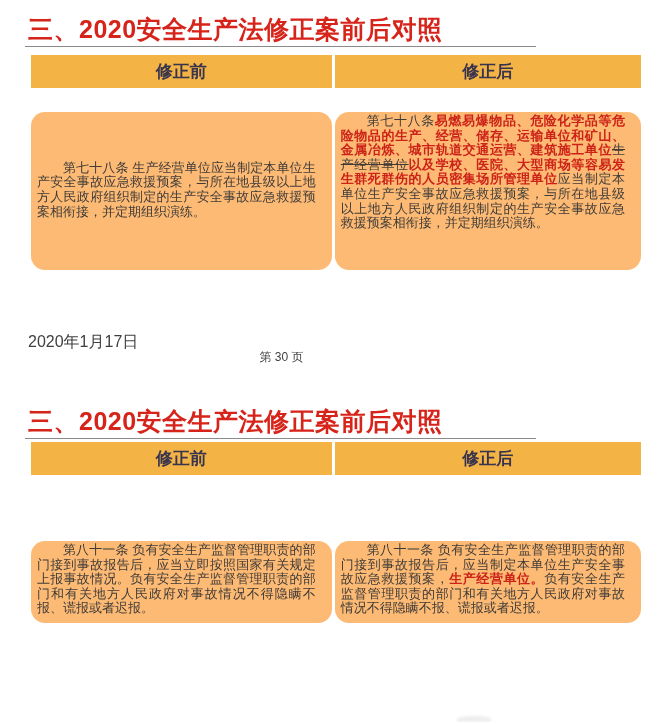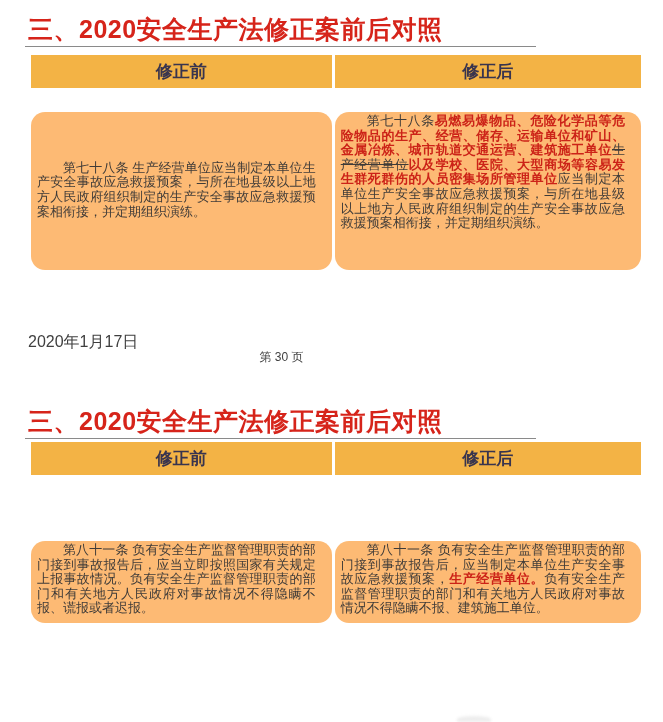--- a/index.html
+++ b/index.html
@@ -105,19 +105,19 @@
   <div class="cmp-table">
     <div class="t-row t-head">
       <div class="cell t-col-l">修正前</div>
       <div class="cell t-col-r">修正后</div>
     </div>
     <div class="t-row t-body">
       <div class="cell t-col-l">
         <p>第八十一条  负有安全生产监督管理职责的部门接到事故报告后，应当立即按照国家有关规定上报事故情况。负有安全生产监督管理职责的部门和有关地方人民政府对事故情况不得隐瞒不报、谎报或者迟报。</p>
       </div>
       <div class="cell t-col-r">
-        <p><span>第八十一条  负有安全生产监督管理职责的部门接到事故报告后，应当制定本单位生产安全事故应急救援预案，</span><span class="ins">生产经营单位。</span><span>负有安全生产监督管理职责的部门和有关地方人民政府对事故情况不得隐瞒不报、建筑施工单位。</span></p>
+        <p><span>第八十一条  负有安全生产监督管理职责的部门接到事故报告后，应当制定本单位生产安全事故应急救援预案，</span><span class="ins">生产经营单位。</span><span>负有安全生产监督管理职责的部门和有关地方人民政府对事故情况不得隐瞒不报、谎报或者迟报。</span></p>
       </div>
     </div>
   </div>
 
   <div class="cutoff-mark"></div>
 </div>
 
 </body></html>

